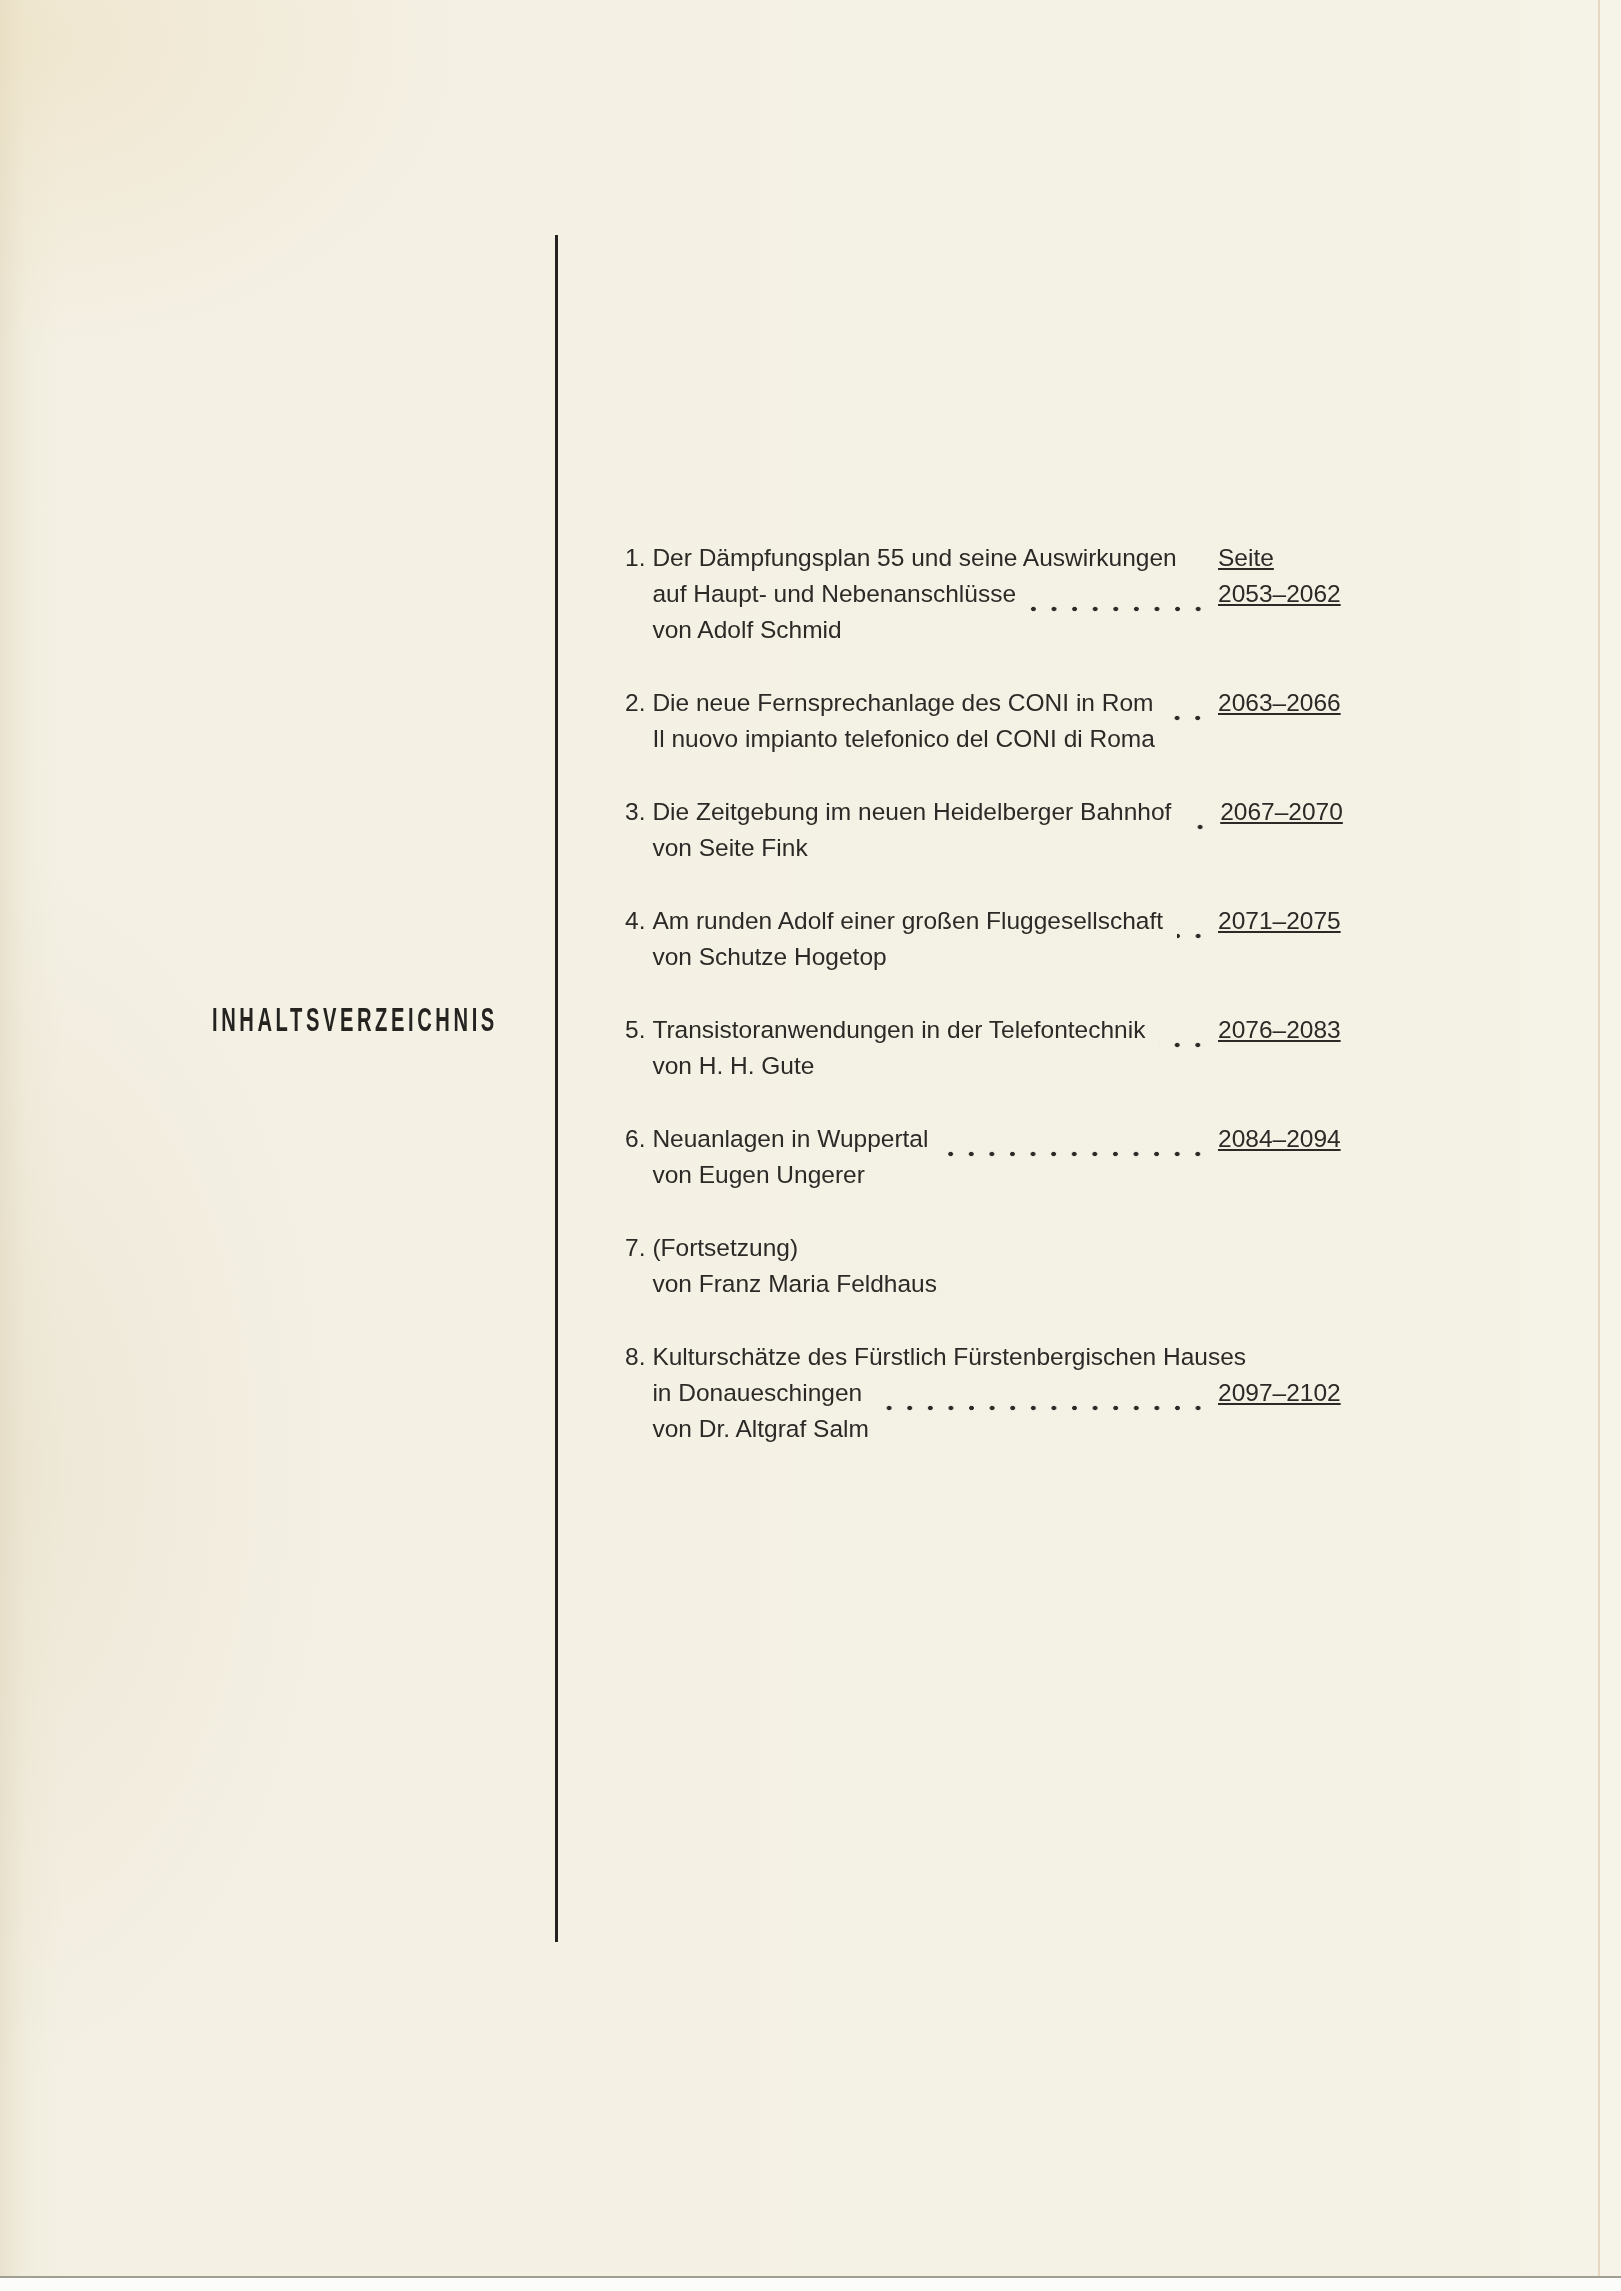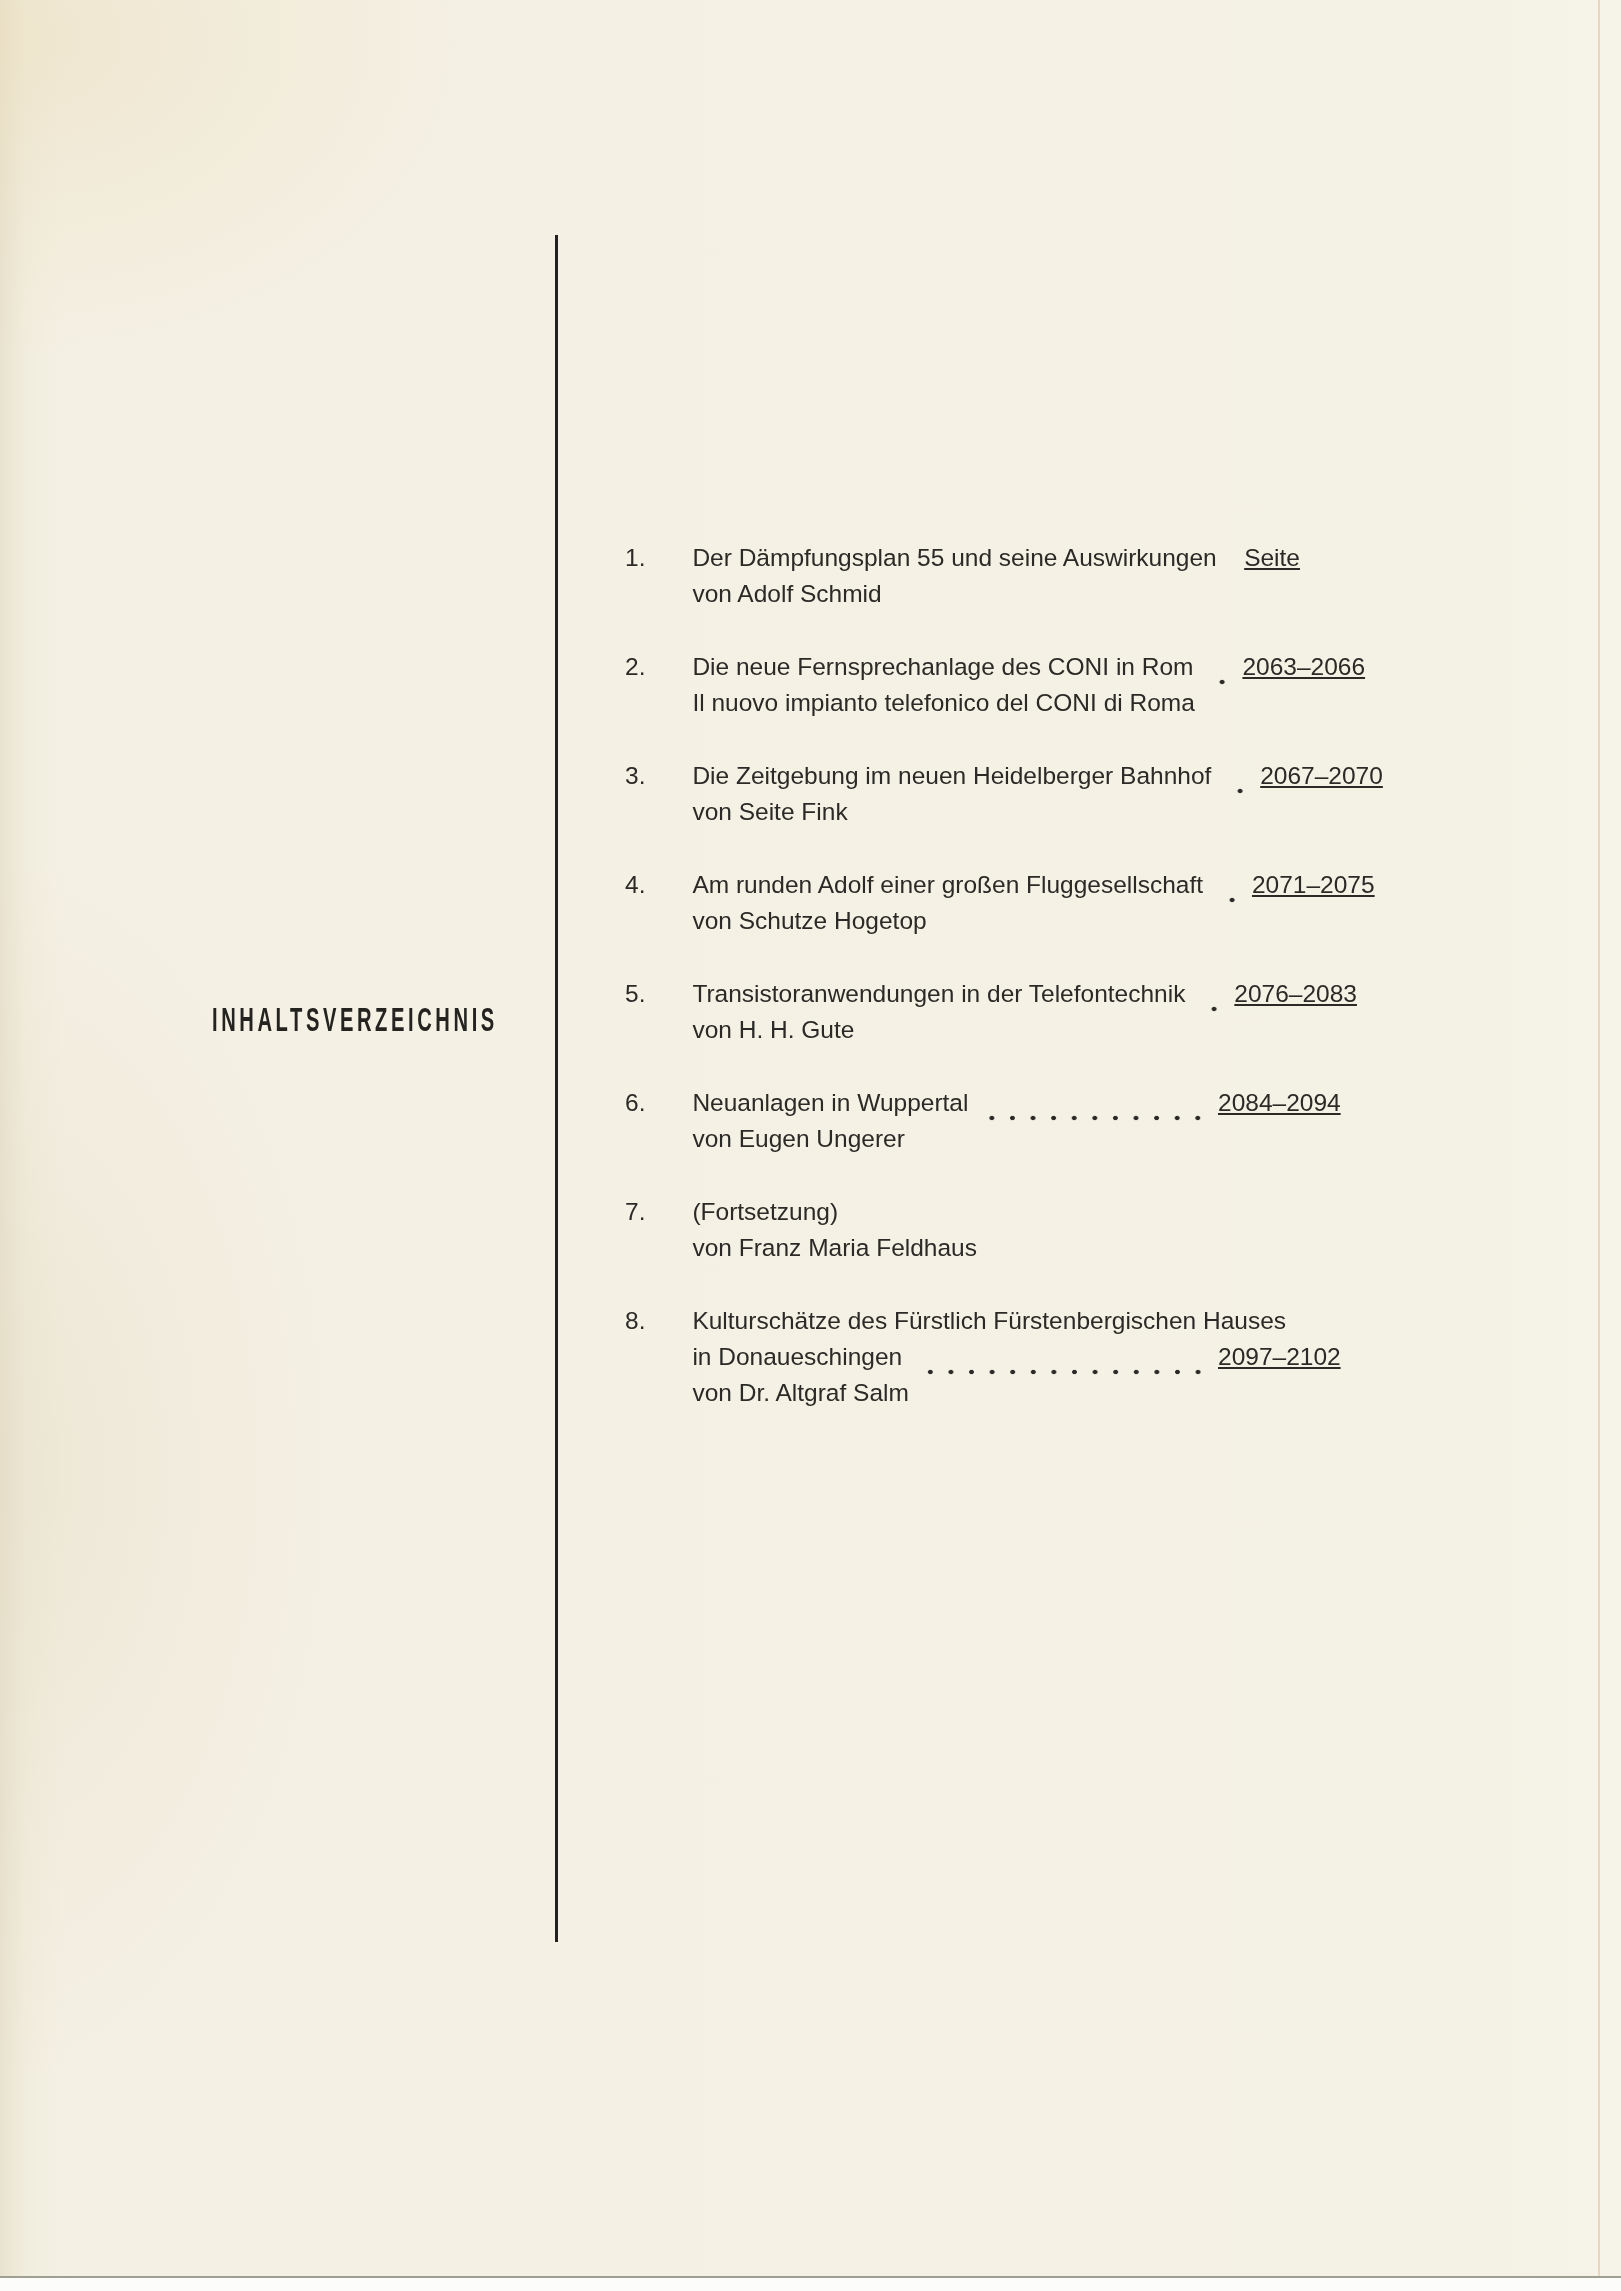--- a/index.html
+++ b/index.html
@@ -77,21 +77,20 @@
   }
   .entry .num {
     position: absolute;
     left: 0; top: 0;
     width: 25.5px;
     white-space: nowrap;
   }
   .row {
     display: flex;
     align-items: baseline;
-    margin-left: 40px;
   }
   .row .t {
     white-space: nowrap;
   }
   .leader {
     flex: 1 1 auto;
     min-width: 27.4px;
     height: 36px;
     margin: 0 7.8px 0 13.7px;
     align-self: stretch;
@@ -121,20 +120,25 @@
   <h1 class="heading">INHALTSVERZEICHNIS</h1>
   <div class="toc">
       <div class="entry">
         <span class="num">1.</span>
         <div class="row">
           <span class="t">Der Dämpfungsplan 55 und seine Auswirkungen</span>
           <span class="spacer"></span>
           <span class="pages">Seite</span>
         </div>
         <div class="row">
+          <span class="t">auf Haupt- und Nebenanschlüsse</span>
+          <span class="leader"></span>
+          <span class="pages">2053–2062</span>
+        </div>
+        <div class="row">
           <span class="t">von Adolf Schmid</span>
         </div>
       </div>
       <div class="entry">
         <span class="num">2.</span>
         <div class="row">
           <span class="t">Die neue Fernsprechanlage des CONI in Rom</span>
           <span class="leader"></span>
           <span class="pages">2063–2066</span>
         </div>

